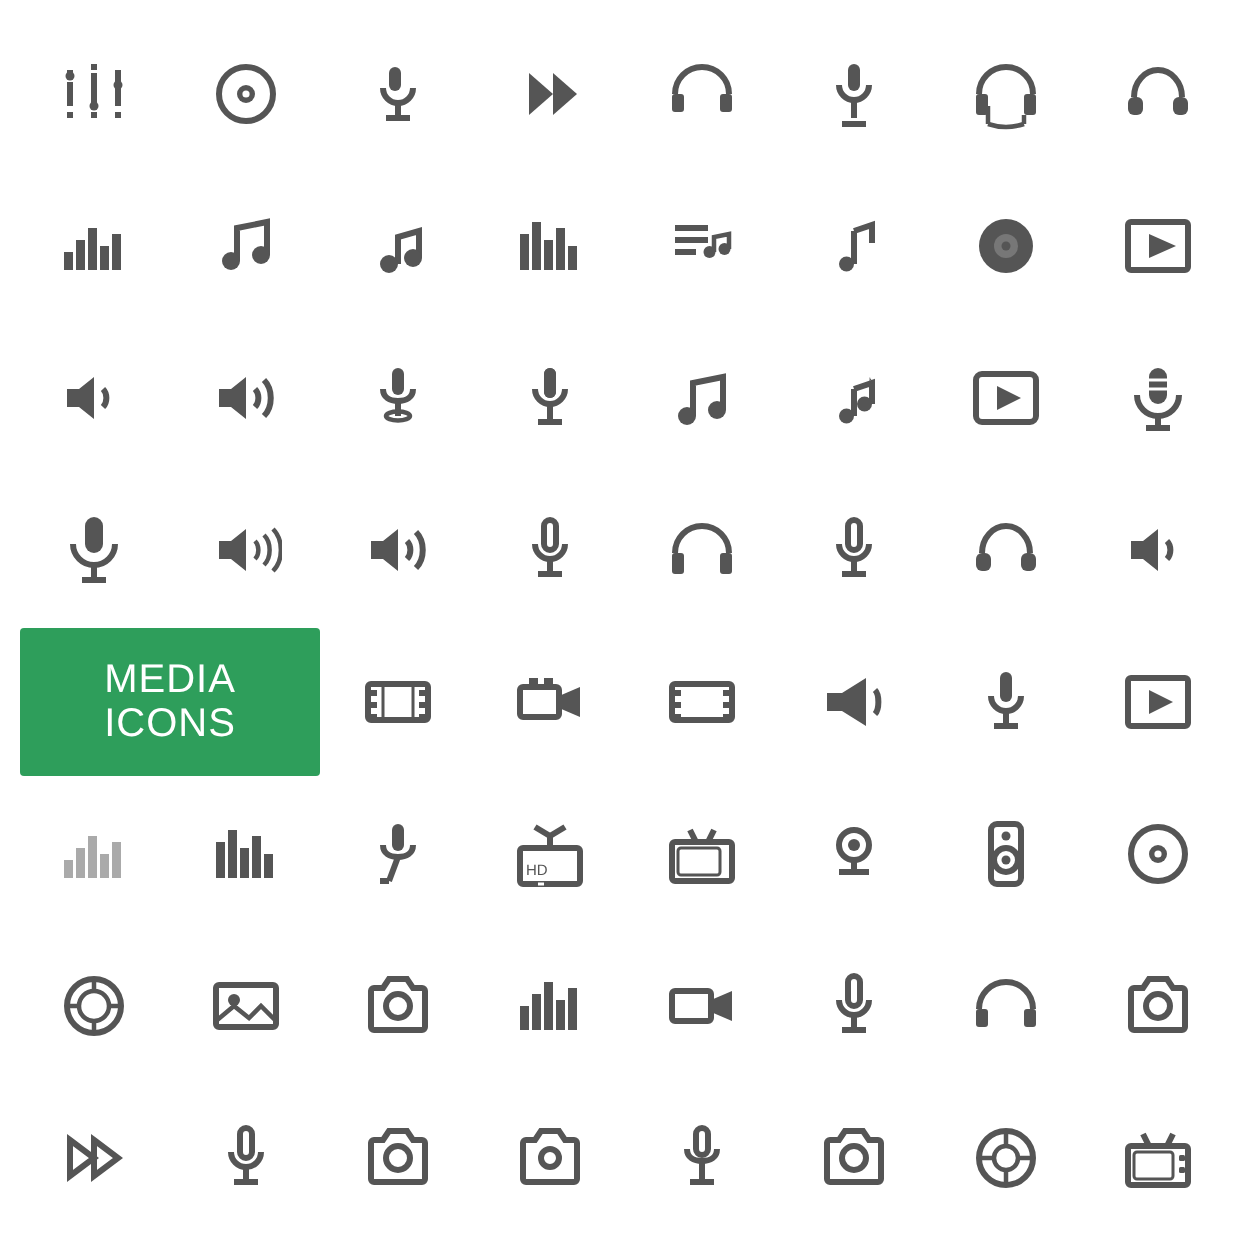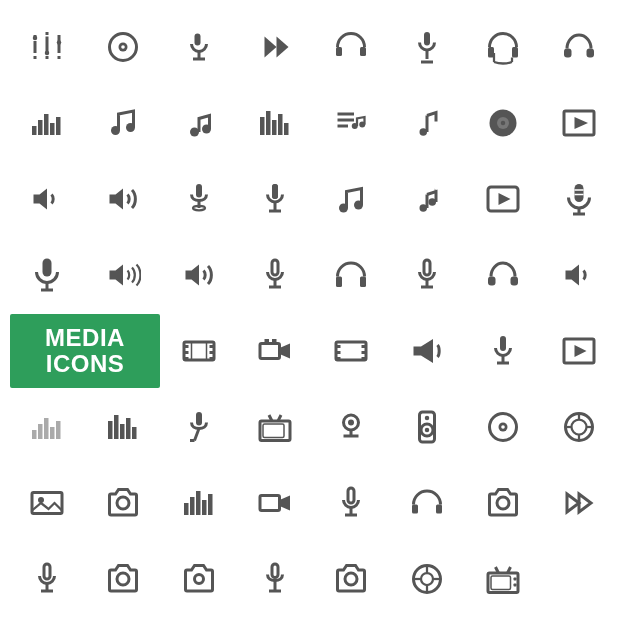--- a/index.html
+++ b/index.html
@@ -45,22 +45,22 @@
       background: #2e9e5b;
       display: flex;
       align-items: center;
       justify-content: center;
       grid-column: 1 / 3;
       grid-row: 5 / 6;
       border-radius: 2px;
     }
     .label-cell .label-text {
       color: #fff;
-      font-size: 24px;
-      font-weight: bold;
+      font-size: 20px;
+      font-weight: normal;
       text-align: center;
       line-height: 1.1;
       letter-spacing: 0.5px;
       text-transform: uppercase;
     }
   </style>
 </head>
 <body>
 
 <div class="container">
@@ -402,20 +402,30 @@
     <div class="icon-cell">
       <svg viewBox="0 0 24 24">
           <rect x="10" y="2" width="4" height="9" rx="2"></rect>
           <path d="M7 9c0 2.76 2.24 4 5 4s5-1.24 5-4" fill="none" stroke="#555" stroke-width="2"></path>
           <line x1="12" y1="13" x2="9" y2="21" stroke="#555" stroke-width="2"></line>
           <line x1="9" y1="21" x2="6" y2="21" stroke="#555" stroke-width="2"></line>
         </svg>
     </div>
     <div class="icon-cell">
       <svg viewBox="0 0 24 24">
+          <rect x="2" y="10" width="20" height="12" rx="1" fill="none" stroke="#555" stroke-width="2"></rect>
+          <line x1="12" y1="10" x2="12" y2="6" stroke="#555" stroke-width="2"></line>
+          <line x1="7" y1="3" x2="12" y2="6" stroke="#555" stroke-width="2"></line>
+          <line x1="17" y1="3" x2="12" y2="6" stroke="#555" stroke-width="2"></line>
+          <line x1="8" y1="22" x2="10" y2="22" stroke="#fff" stroke-width="1"></line>
+          <text x="4" y="19" font-size="5" fill="#555">HD</text>
+        </svg>
+    </div>
+    <div class="icon-cell">
+      <svg viewBox="0 0 24 24">
           <rect x="2" y="8" width="20" height="13" rx="1" fill="none" stroke="#555" stroke-width="2"></rect>
           <line x1="10" y1="8" x2="8" y2="4" stroke="#555" stroke-width="2"></line>
           <line x1="14" y1="8" x2="16" y2="4" stroke="#555" stroke-width="2"></line>
           <rect x="4" y="10" width="14" height="9" rx="1" fill="none" stroke="#555" stroke-width="1"></rect>
         </svg>
     </div>
     <div class="icon-cell">
       <svg viewBox="0 0 24 24">
           <circle cx="12" cy="9" r="5" fill="none" stroke="#555" stroke-width="2"></circle>
           <circle cx="12" cy="9" r="2"></circle>

